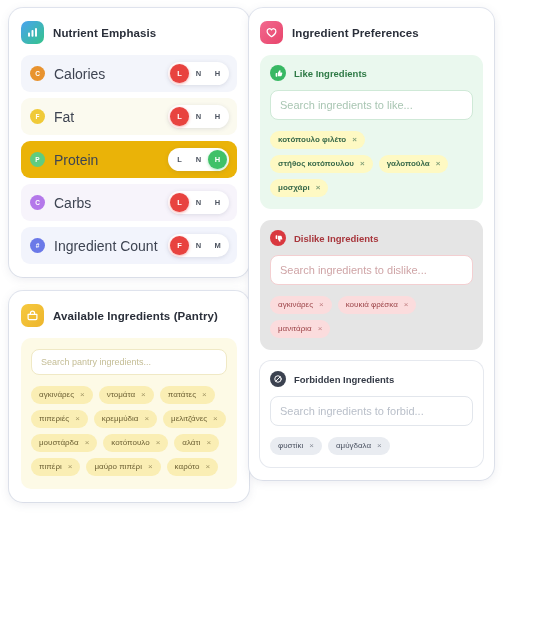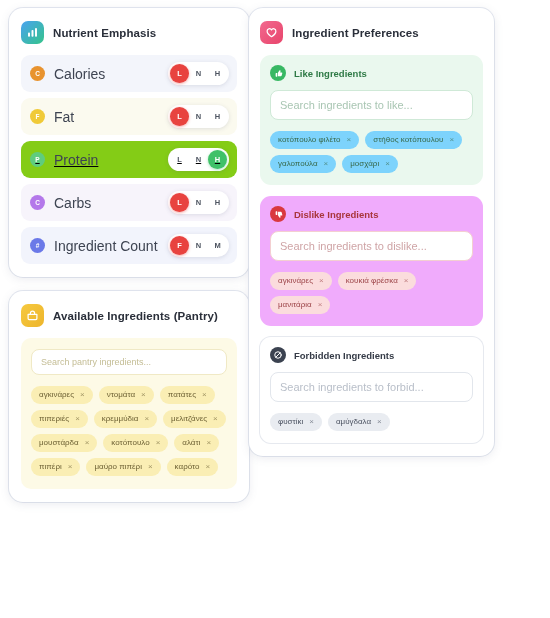--- a/index.html
+++ b/index.html
@@ -65,21 +65,21 @@
     align-items: center;
     border-radius: 9px;
     padding: 7px 8px 7px 9px;
     margin-bottom: 6px;
     min-height: 36px;
   }
   .nutrient-row:last-child { margin-bottom: 0; }
 
   .row-bg-0 { background: #f3f5fb; }
   .row-bg-1 { background: #fbfaef; }
-  .row-bg-2 { background: #84cc16; text-decoration: underline; }
+  .row-bg-2 { background: #eab308; }
   .row-bg-3 { background: #f7f4fb; }
   .row-bg-4 { background: #f2f4fc; }
 
   .dot {
     width: 15px;
     height: 15px;
     border-radius: 50%;
     display: flex;
     align-items: center;
     justify-content: center;
@@ -154,36 +154,36 @@
     gap: 6px;
     border-radius: 999px;
     padding: 4px 8px;
     font-size: 8px;
     white-space: nowrap;
     line-height: 1.25;
   }
   .tag .x { font-size: 8px; opacity: .62; }
 
   .tag.pantry    { background: #faeeb4; color: #6d6134; }
-  .tag.like      { background: #7dd3fc; color: #38694a; }
+  .tag.like      { background: #fef9c3; color: #38694a; font-weight: bold; }
   .tag.dislike   { background: #fbdcdd; color: #9c4448; }
   .tag.forbidden { background: #e9ecf1; color: #4a5160; }
 
   
   .pref-card { padding: 13px 11px 13px 11px; }
 
   .pref-section {
     border-radius: 11px;
     padding: 10px 10px 12px 10px;
     margin-bottom: 11px;
   }
   .pref-section:last-child { margin-bottom: 0; }
 
   .sec-like      { background: #eaf8ee; }
-  .sec-dislike   { background: #f0abfc; }
+  .sec-dislike   { background: #e5e5e5; }
   .sec-forbidden { background: #ffffff; box-shadow: 0 0 0 1px #e6e9ef; }
 
   .sec-head {
     display: flex;
     align-items: center;
     gap: 8px;
     margin-bottom: 9px;
   }
 
   .sec-icon {

